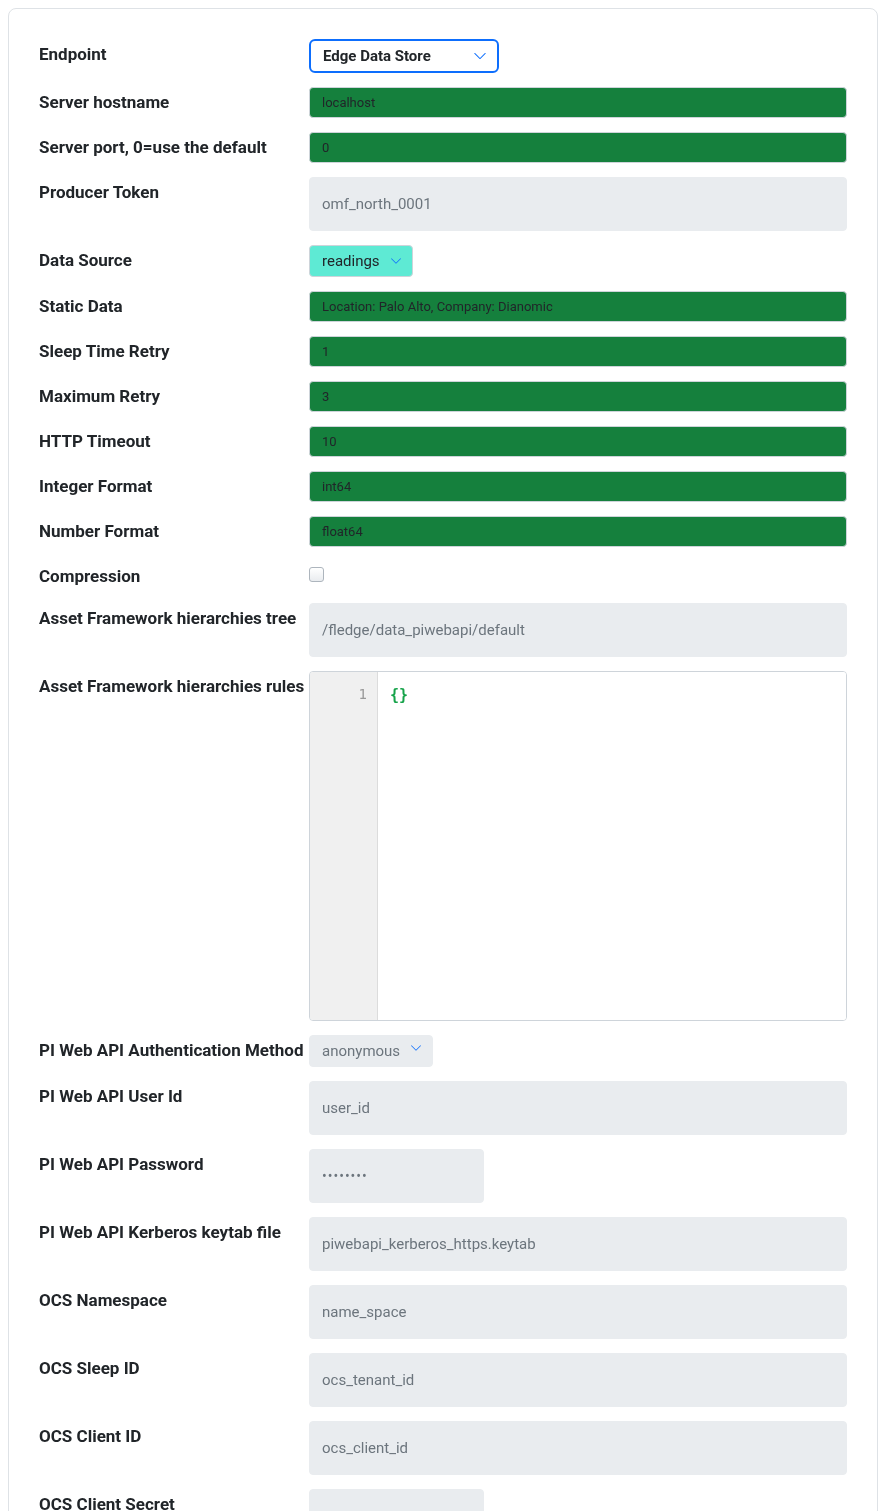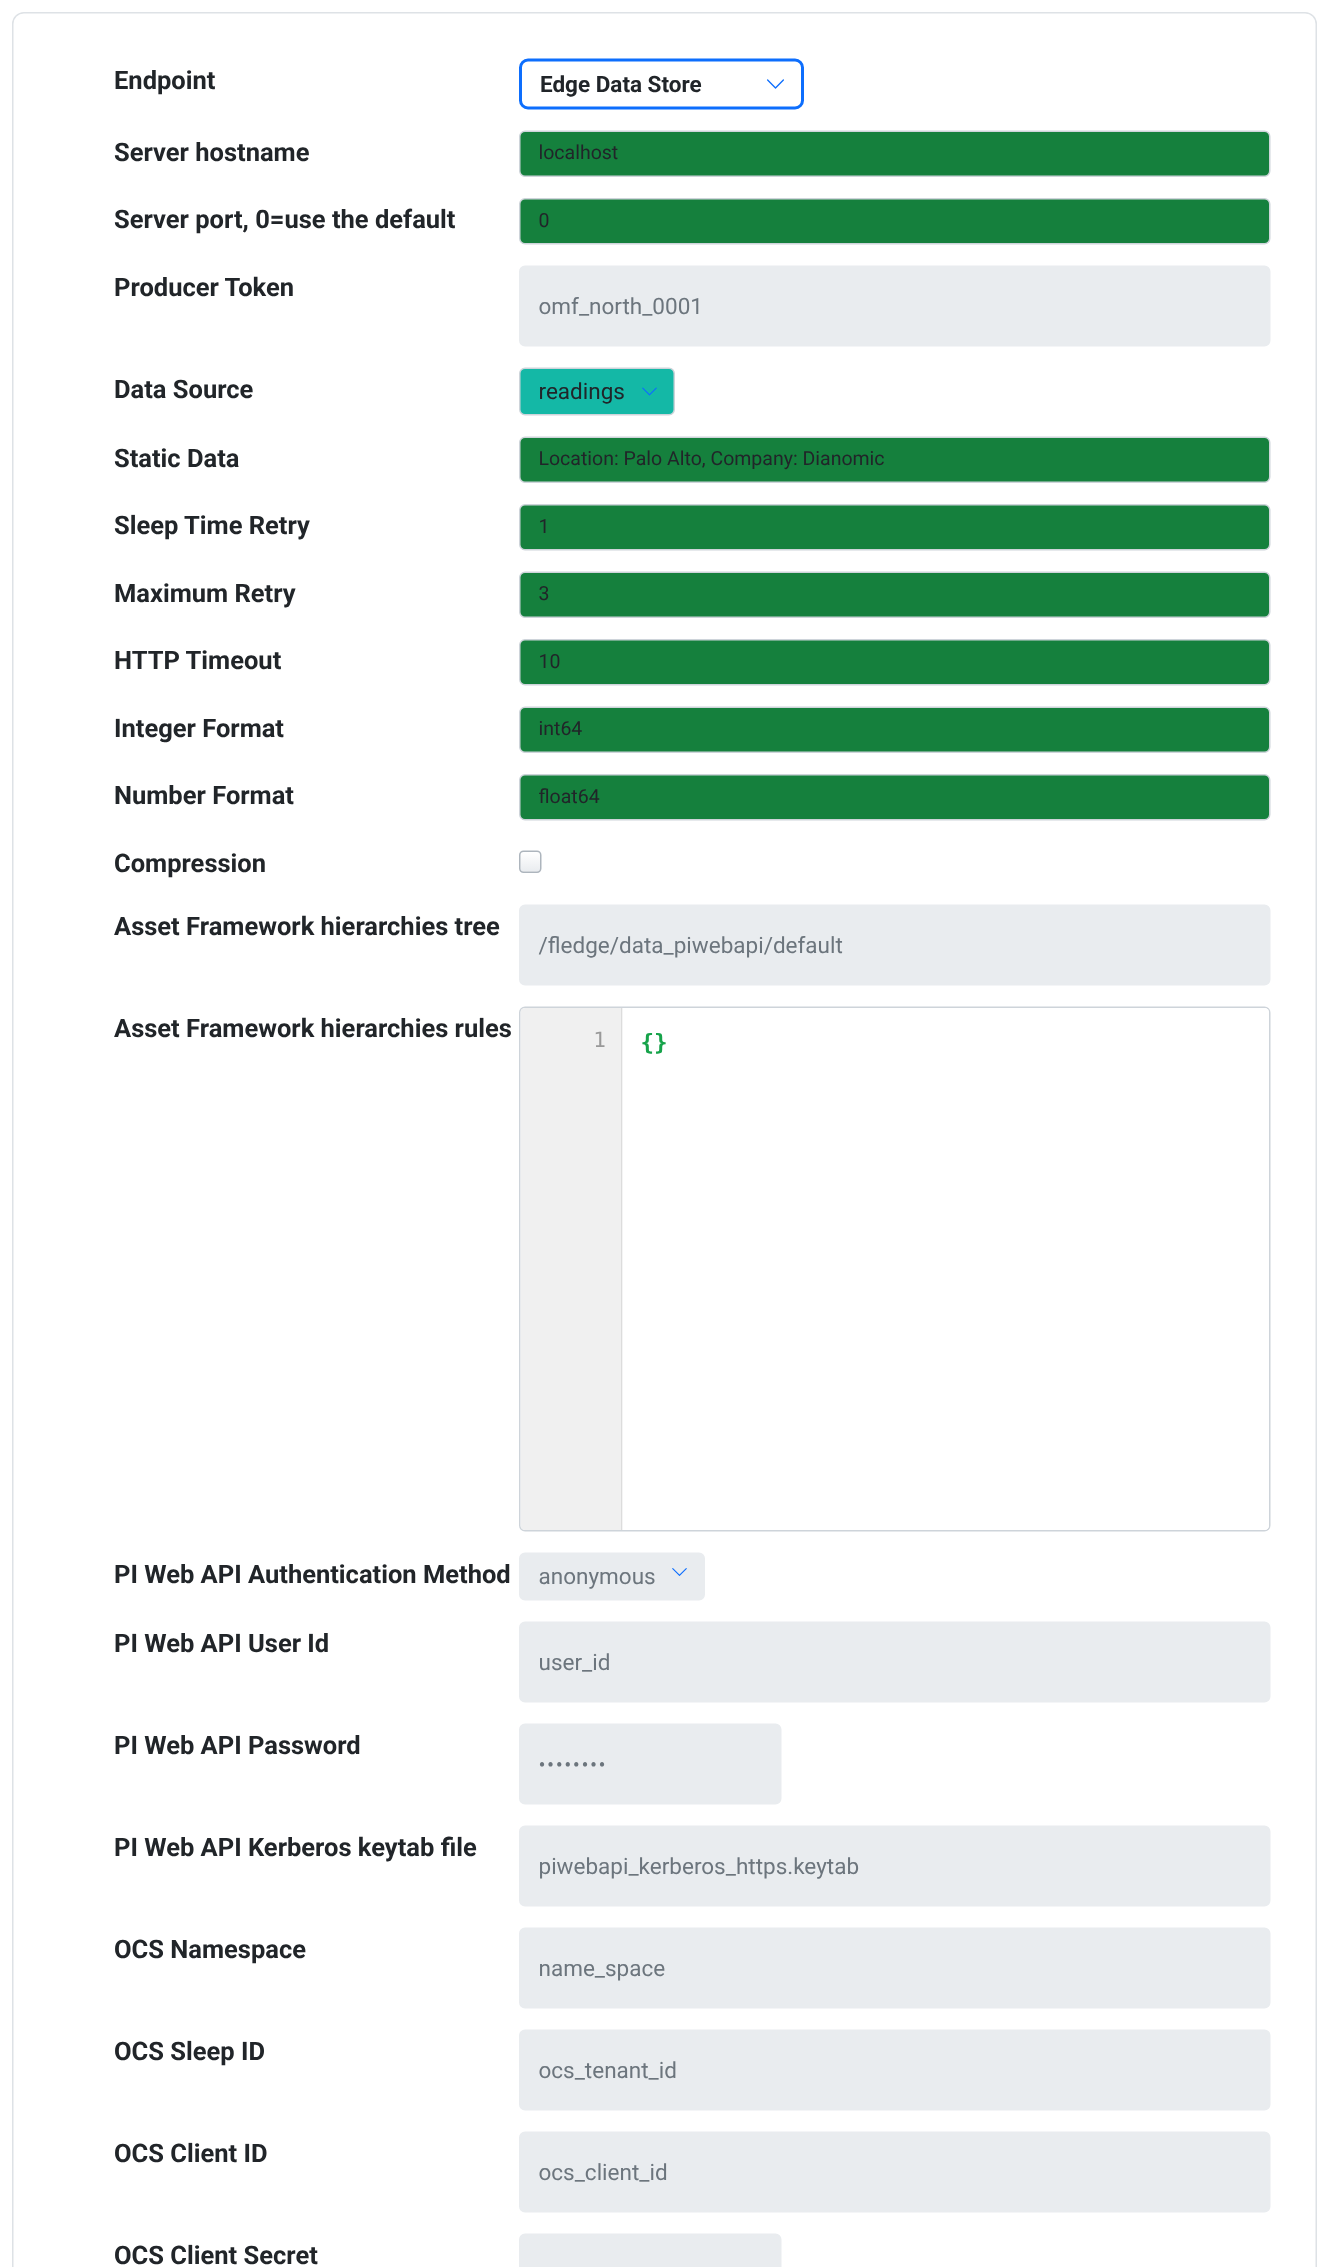--- a/index.html
+++ b/index.html
@@ -21,21 +21,20 @@
     align-items: flex-start;
   }
   .label-col {
     width: 270px;
     flex-shrink: 0;
     font-weight: 700;
     font-size: 17px;
     line-height: 1.4;
     color: #212529;
     padding-top: 4px;
-    margin-left: 37px;
   }
   .field-col {
     flex: 1;
     min-width: 0;
   }
   .select-primary {
     position: relative;
     display: inline-flex;
     align-items: center;
     border: 2px solid #0d6efd;
@@ -55,21 +54,21 @@
   }
   .select-small {
     position: relative;
     display: inline-flex;
     align-items: center;
     border: 1px solid #ced4da;
     border-radius: 4px;
     padding: 6px 32px 6px 12px;
     font-size: 15px;
     color: #212529;
-    background: #14b8a6;
+    background: #5eead4;
     cursor: pointer;
   }
   .select-small .chev {
     position: absolute;
     right: 10px;
     color: #0d6efd;
     font-size: 12px;
   }
   .select-disabled {
     position: relative;

